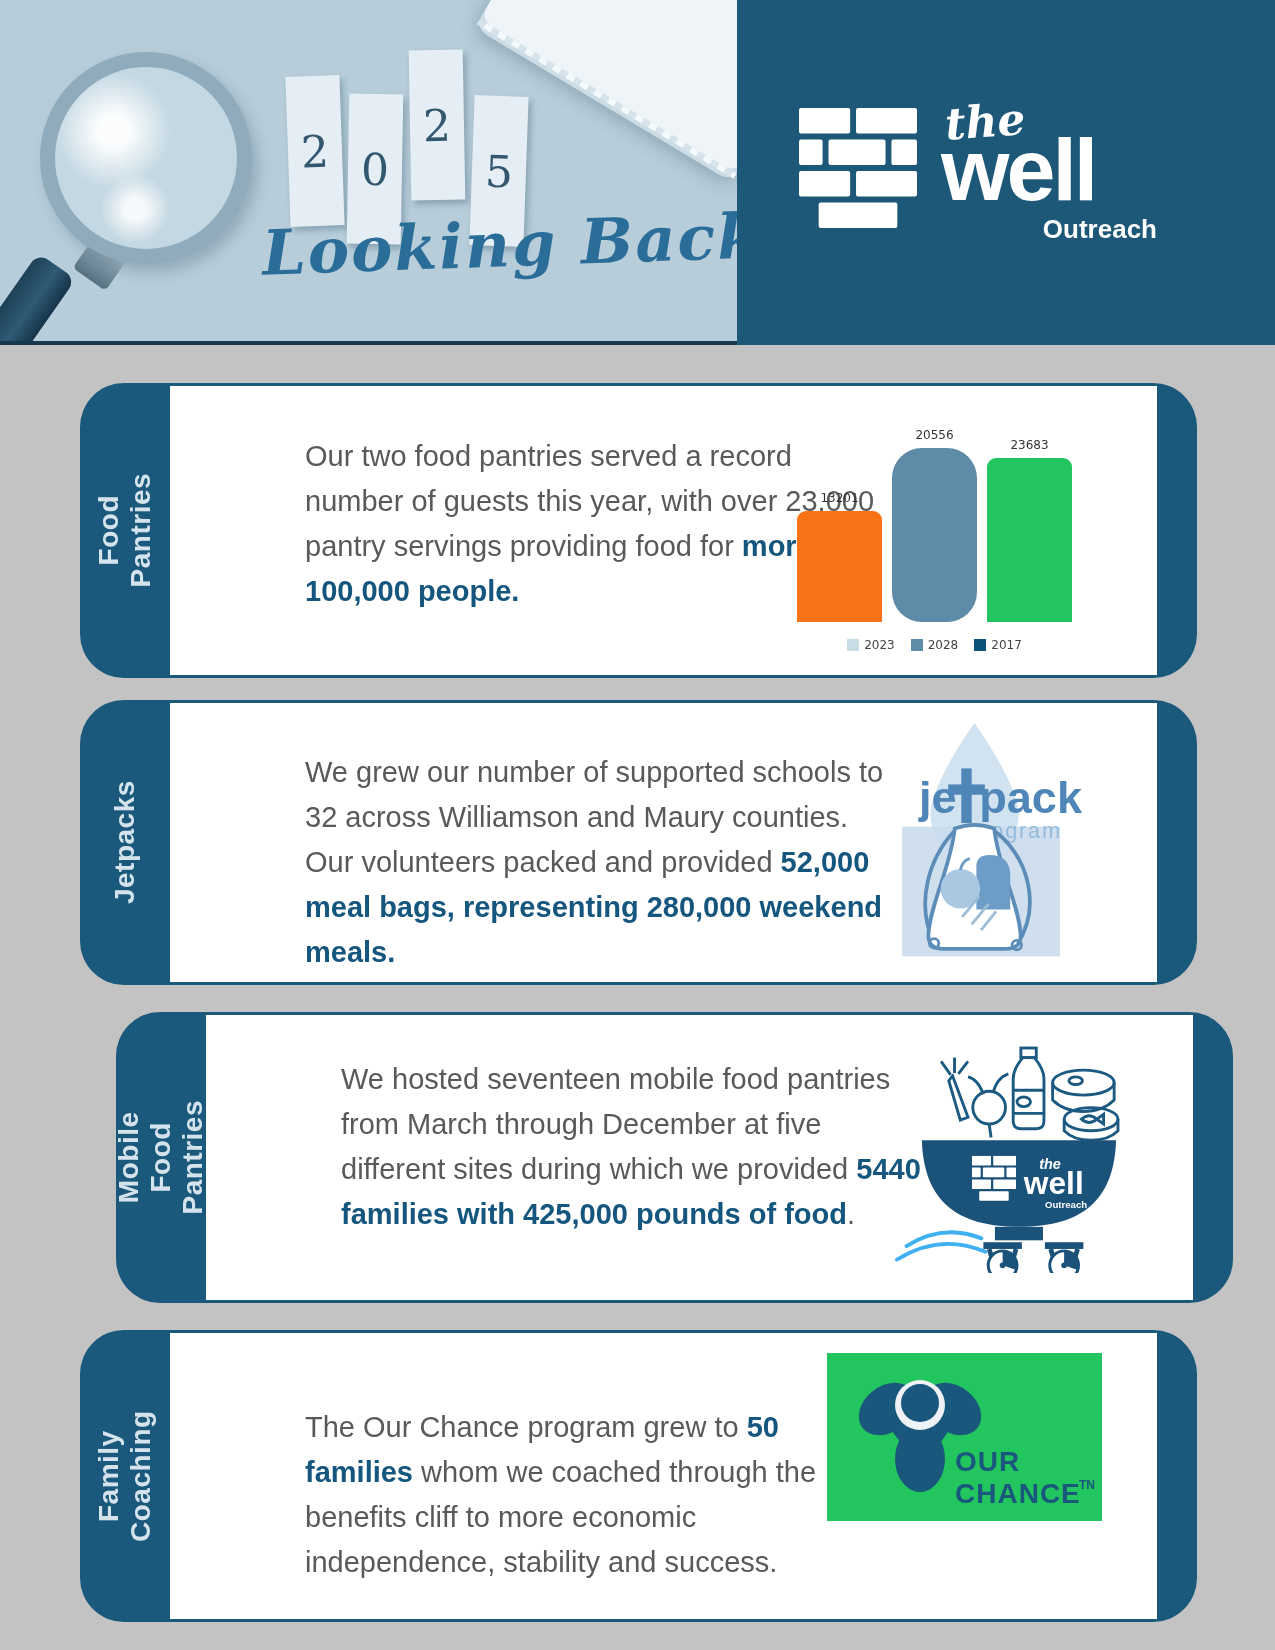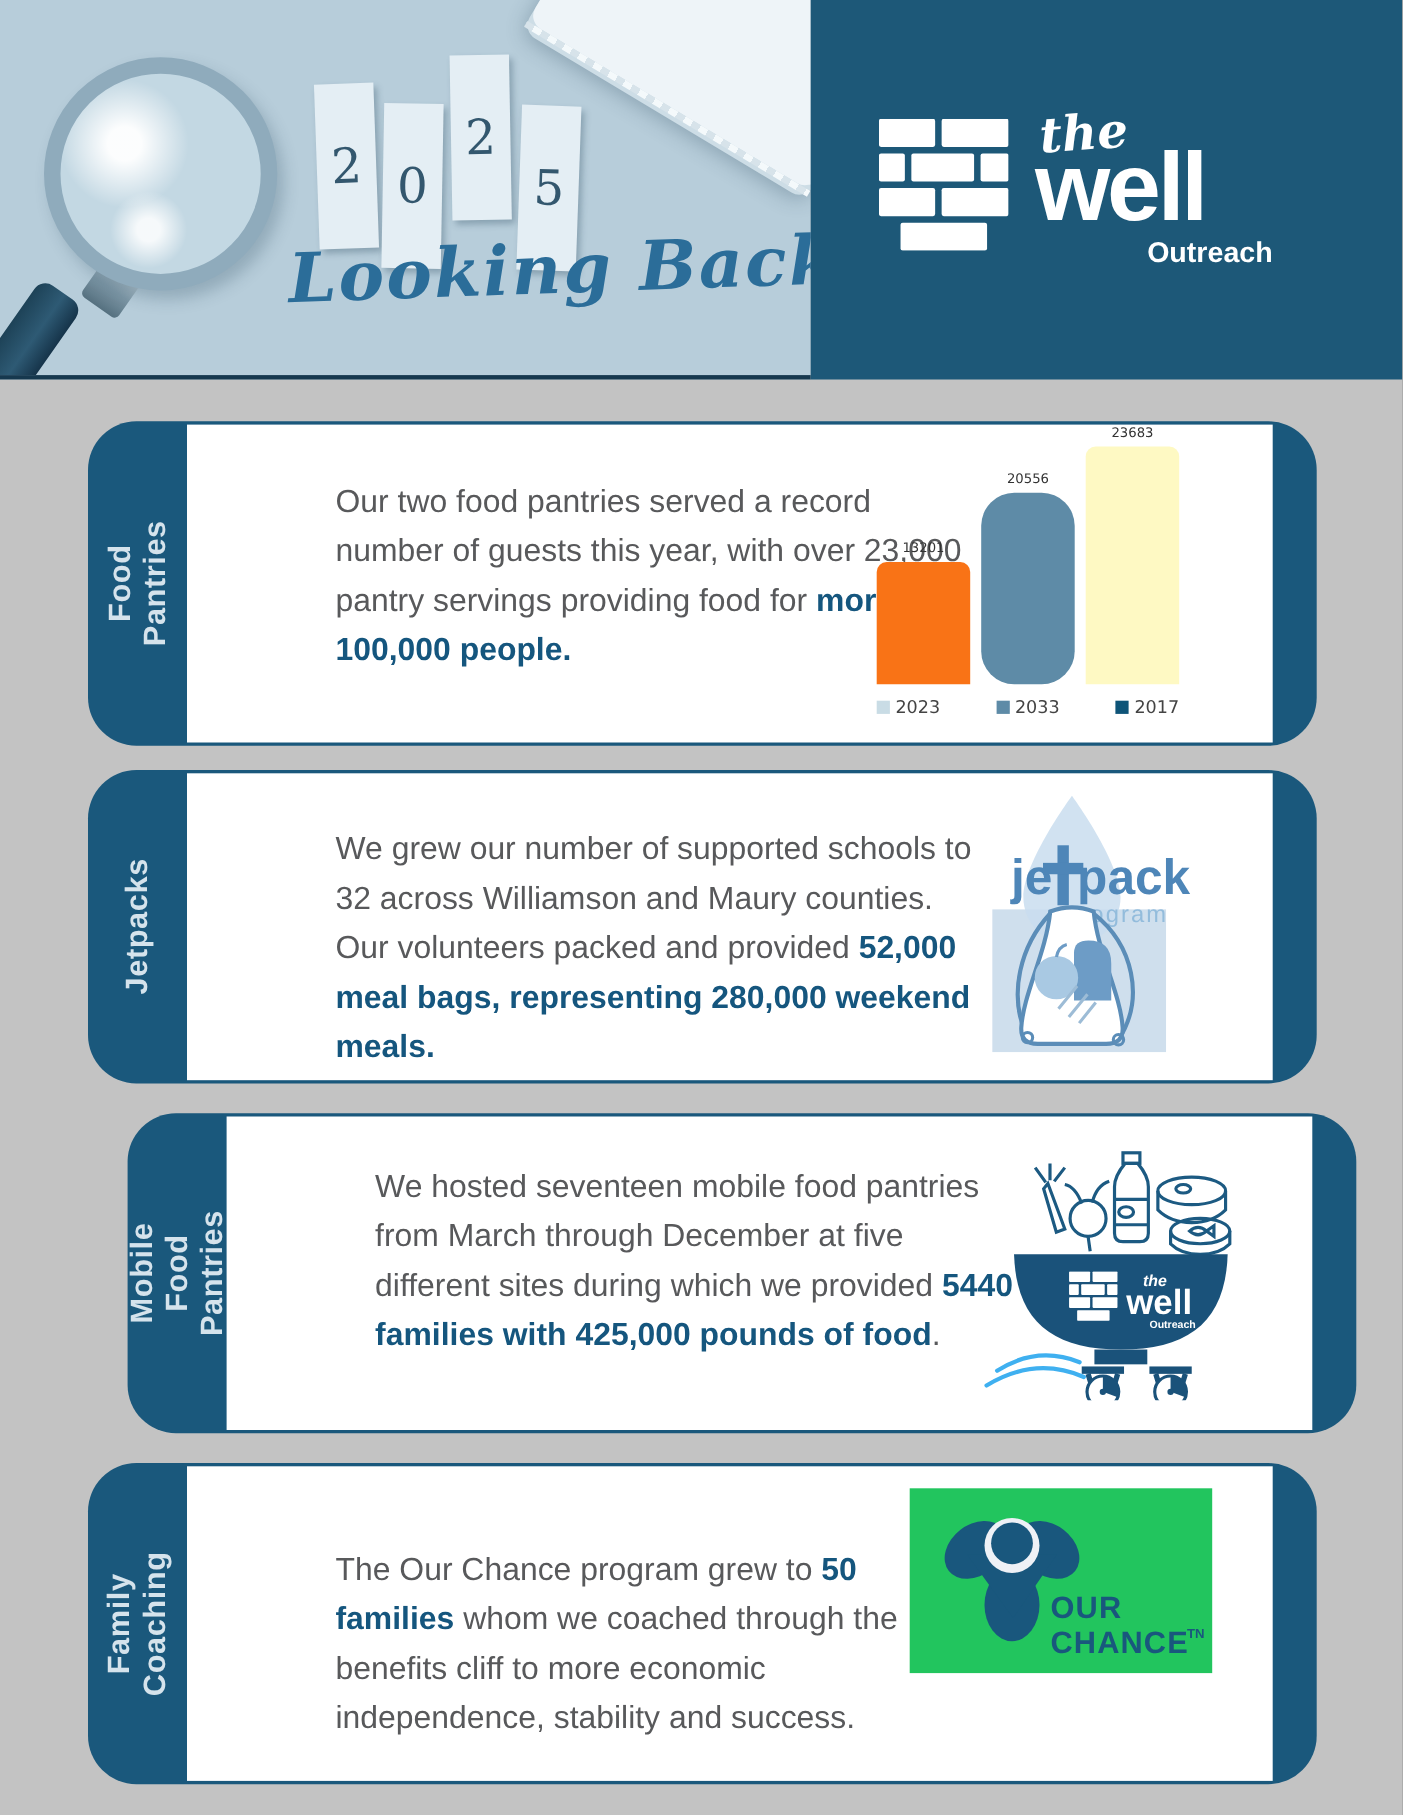--- a/index.html
+++ b/index.html
@@ -66,22 +66,22 @@
   #card-3 .card-text{top:42px;}
   #card-4 .card-text{top:72px;}
 
   
   .chart{position:absolute;right:85px;top:12px;width:275px;height:262px;}
   .bars{position:absolute;left:0;right:0;bottom:38px;height:200px;display:flex;
         justify-content:center;align-items:flex-end;gap:10px;}
   .bar{width:85px;border-radius:9px 9px 0 0;position:relative;}
   .bar-value{position:absolute;top:-20px;width:100%;text-align:center;font-size:12px;color:#333;
         font-family:"DejaVu Sans",sans-serif;}
-  .legend{position:absolute;bottom:8px;left:0;right:0;display:flex;justify-content:space-between;gap:16px;
-        font-size:16px;color:#444;font-family:"DejaVu Sans",sans-serif;}
+  .legend{position:absolute;bottom:8px;left:0;right:0;display:flex;justify-content:center;gap:16px;
+        font-size:12px;color:#444;font-family:"DejaVu Sans",sans-serif;}
   .legend-item{display:flex;align-items:center;gap:5px;}
   .swatch{width:12px;height:12px;display:inline-block;}
 
   
   .jetpack{position:absolute;right:65px;top:5px;width:235px;height:260px;}
   .cart{position:absolute;right:50px;top:8px;width:250px;height:250px;}
   .ourchance{position:absolute;right:55px;top:20px;width:275px;height:168px;background:#22c55e;}
   svg text{font-family:"Liberation Sans",sans-serif;}
 </style>
 </head>
@@ -137,32 +137,32 @@
     <div class="card-inner">
       <p class="card-text"><span>Our two food pantries served a record number of guests this year, with over 23,000 pantry servings providing food for </span><span class="seg-bold">more than 100,000 people.</span></p>
       <div class="chart">
         <div class="bars" id="chart-bars">
             <div class="bar" style="height: 111px; background: #f97316;">
               <span class="bar-value">13201</span>
             </div>
             <div class="bar" style="height: 174px; background: rgb(94, 139, 167); border-radius: 30px;">
               <span class="bar-value">20556</span>
             </div>
-            <div class="bar" style="height: 216px; background: #fef9c3; margin-top: 17px;">
+            <div class="bar" style="height: 164px; background: #22c55e; margin-top: 17px;">
               <span class="bar-value">23683</span>
             </div>
           </div>
         <div class="legend" id="chart-legend">
             <span class="legend-item">
               <span class="swatch" style="background: rgb(201, 220, 229);"></span>
               <span>2023</span>
             </span>
             <span class="legend-item">
               <span class="swatch" style="background: rgb(94, 139, 167);"></span>
-              <span>2033</span>
+              <span>2028</span>
             </span>
             <span class="legend-item">
               <span class="swatch" style="background: rgb(14, 84, 120);"></span>
               <span>2017</span>
             </span>
           </div>
       </div>
     </div>
     <div class="tab">
       <span class="tab-label">Food Pantries</span>

